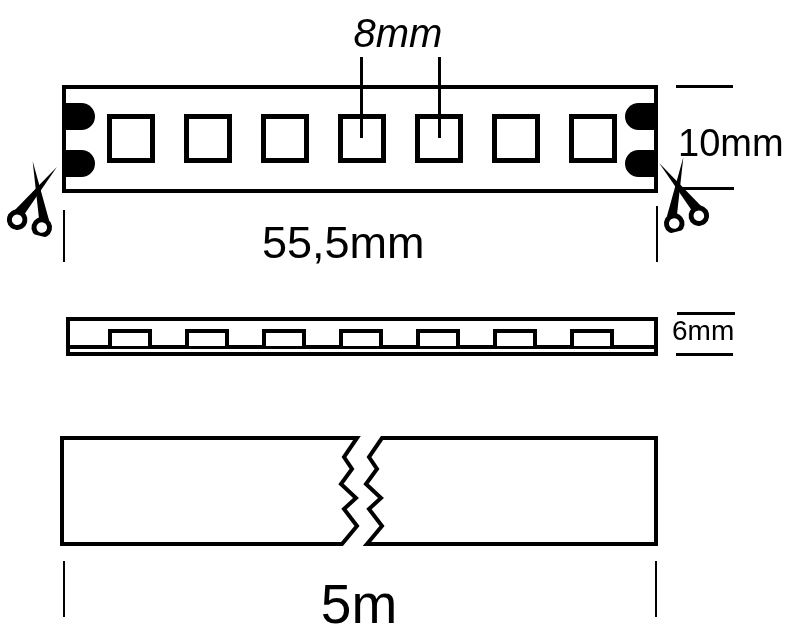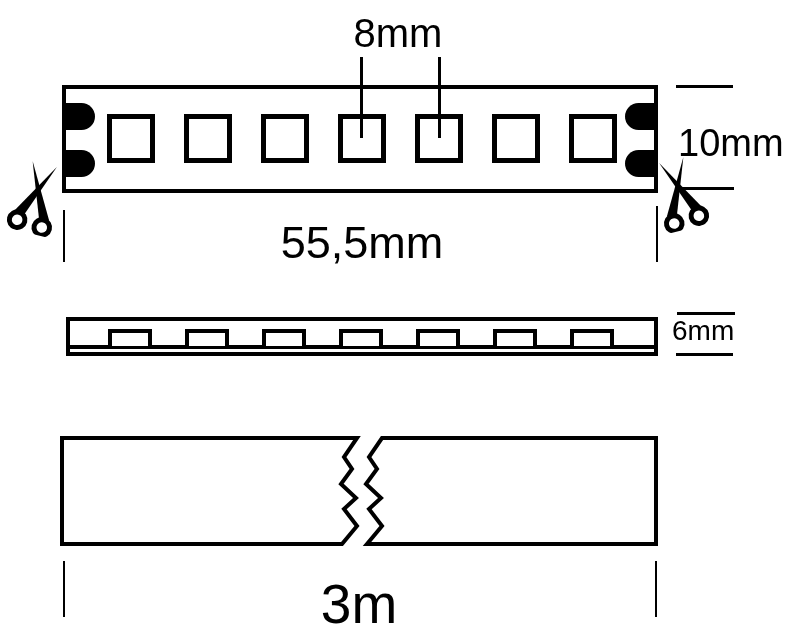--- a/index.html
+++ b/index.html
@@ -15,23 +15,23 @@
   }
   .pad{width:29px;height:27px;background:#000;}
   .pad.left{border-radius:0 14px 14px 0;}
   .pad.right{border-radius:14px 0 0 14px;}
   .led{
     width:48px;height:49px;border:5px solid #000;box-sizing:border-box;
     background:#fff;top:114px;
   }
   .leader{width:3px;height:81px;background:#000;top:57px;}
   .dim-label{white-space:nowrap;line-height:1;}
-  .lbl-8mm{left:338px;top:13px;width:120px;text-align:center;font-size:40px;}
+  .lbl-8mm{left:338px;top:13px;width:120px;text-align:center;font-size:40px;font-style:italic;}
   .lbl-10mm{left:678px;top:124px;font-size:38px;}
-  .lbl-555mm{left:262px;top:220px;width:200px;text-align:center;font-size:45px;}
+  .lbl-555mm{left:262px;top:220px;width:200px;text-align:left;font-size:45px;}
   .hline{height:3px;background:#000;}
   .vline{width:3px;background:#000;}
   .ext-10-top{left:676px;top:85px;width:57px;}
   .ext-10-bot{left:681px;top:187px;width:53px;}
   .ext-555-l{left:63px;top:210px;height:52px;width:2px;}
   .ext-555-r{left:656px;top:206px;height:56px;width:2px;}
   
   .side-outline{
     left:66px;top:317px;width:592px;height:39px;
     border:4px solid #000;box-sizing:border-box;background:#fff;
@@ -114,15 +114,15 @@
   <div class="abs dim-label lbl-6mm">6mm</div>
   <div class="abs hline unl-6mm"></div>
 
   <svg class="abs reel-svg" width="600" height="112" viewBox="0 0 600 112">
     <path d="M 2,2 H 297 L 284,21 L 292,33 L 281,48 L 296,62 L 284,73 L 297,90 L 282,108 H 2 Z" fill="#fff" stroke="#000" stroke-width="4"></path>
     <path d="M 596,2 H 322 L 309,21 L 317,33 L 306,48 L 321,62 L 309,73 L 322,90 L 307,108 H 596 Z" fill="#fff" stroke="#000" stroke-width="4"></path>
   </svg>
 
   <div class="abs vline ext-5m-l"></div>
   <div class="abs vline ext-5m-r"></div>
-  <div class="abs dim-label lbl-5m">3m</div>
+  <div class="abs dim-label lbl-5m">5m</div>
 
 </div>
 
 </body></html>

